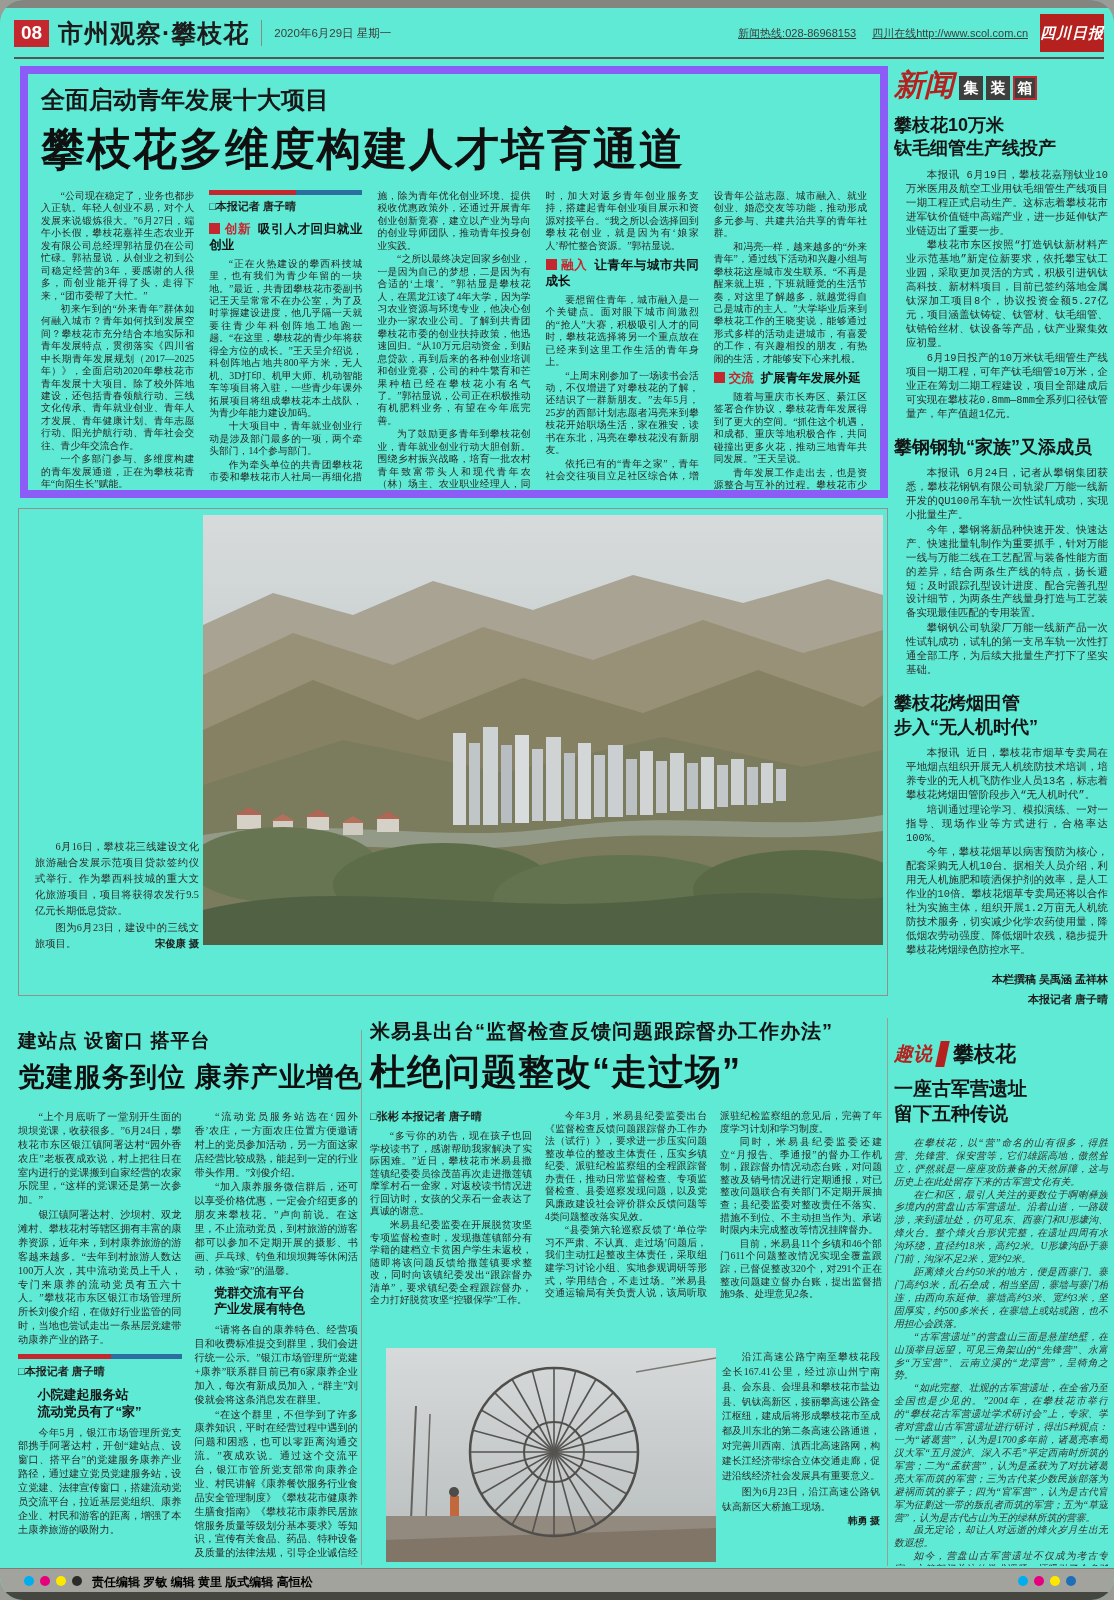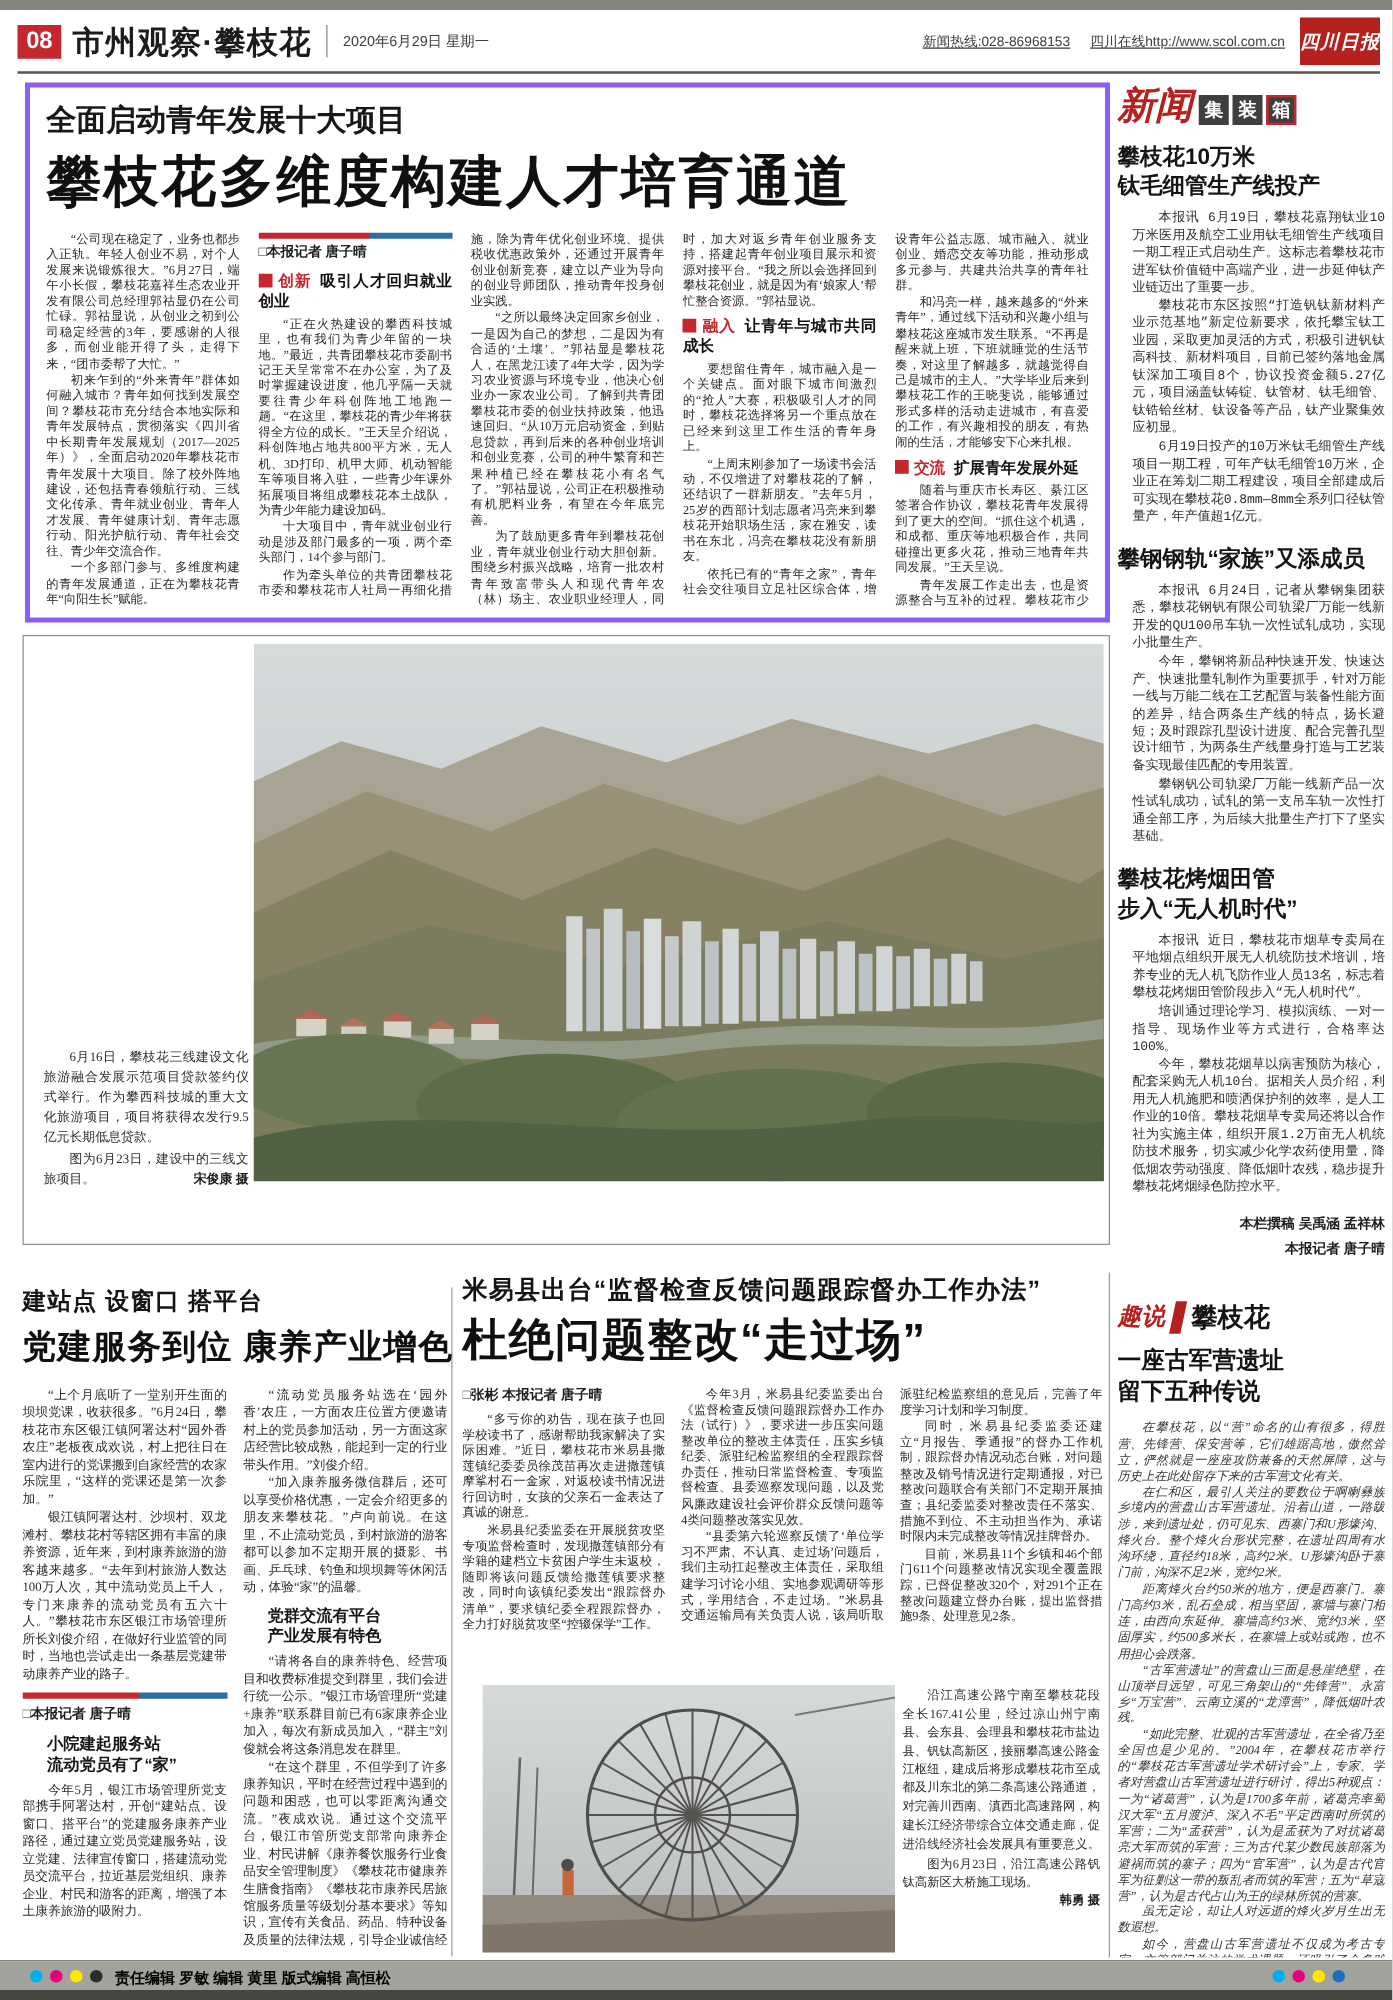--- a/index.html
+++ b/index.html
@@ -1,31 +1,31 @@
 <!DOCTYPE html>
 <html><head>
 <meta charset="utf-8">
 <style>
   html,body{margin:0;padding:0;}
   body{background:#9b9c96;font-family:"Liberation Sans",sans-serif;}
-  #page{position:relative;width:1114px;height:1600px;margin:0 auto;background:#ffffff;overflow:hidden;}
+  #page{position:relative;width:1114px;height:1600px;margin:0 auto;background:#5eead4;overflow:hidden;border-radius:23px;}
   .abs{position:absolute;}
   
   #topstrip{left:0;top:0;width:1114px;height:8px;background:#84857f;}
   #masthead{left:14px;top:13px;width:1090px;height:40px;display:flex;align-items:center;}
   .pagenum{width:35px;height:27px;background:#c4272e;color:#fff;font-size:19px;font-weight:800;display:flex;align-items:center;justify-content:center;}
   .section-title{font-size:25px;font-weight:900;color:#1c1c1c;margin-left:9px;letter-spacing:1px;}
   .hd-sep{width:1px;height:26px;background:#8a8a86;margin:0 12px;}
   .hd-date{font-size:11.5px;color:#3d3d3b;}
   .hd-spacer{flex:1;}
   .hd-contact{font-size:11px;color:#3d3d3b;display:flex;gap:16px;margin-right:12px;text-decoration:underline;}
   .paper-logo{width:64px;height:38px;background:#b5211f;color:#fff;display:flex;align-items:center;justify-content:center;font-family:"Liberation Serif",serif;font-style:italic;font-weight:700;font-size:15px;letter-spacing:1px;}
   #mast-rule{left:14px;top:57px;width:1090px;height:2px;background:#55564f;}
   
-  #lead-box{left:20px;top:66px;width:868px;height:432px;border:4px solid #8b5cf6;box-sizing:border-box;padding:6px 13px;}
+  #lead-box{left:20px;top:66px;width:868px;height:432px;border:8px solid #8b5cf6;box-sizing:border-box;padding:6px 13px;}
   .lead-kicker{font-size:24px;font-weight:800;color:#181818;margin-top:4px;}
   .lead-title{font-size:44px;font-weight:900;color:#101010;letter-spacing:2px;margin-top:4px;white-space:nowrap;}
   .lead-cols{margin-top:11px;height:302px;column-count:5;column-gap:15px;overflow:hidden;
     font-family:"Liberation Serif",serif;font-size:9.8px;line-height:1.27;color:#282826;text-align:justify;}
   .p{margin:0 0 1px 0;text-indent:2em;}
   .sig-bar{height:5px;background:linear-gradient(to right,#c4272e 0 57%,#2a6f9e 57% 100%);margin:7px 0 5px 0;}
   .byline{font-family:"Liberation Sans",sans-serif;font-weight:700;font-size:11px;color:#1d1d1b;}
   .byline-block{break-inside:avoid;margin-bottom:8px;}
   .sec-head{break-inside:avoid;font-family:"Liberation Sans",sans-serif;font-size:12.5px;font-weight:800;color:#111;margin:6px 0 4px 0;text-indent:0;}
   .sec-sq{display:inline-block;width:11px;height:11px;background:#c4272e;margin-right:4px;vertical-align:-1px;}
@@ -304,21 +304,21 @@
 
     <div class="qs-logo">
       <span class="qs-script">趣说</span>
       <span class="qs-bar"></span>
       <span class="qs-rest">攀枝花</span>
     </div>
     <div class="qs-title"><span>一座古军营遗址</span><br><span>留下五种传说</span></div>
     <p class="qs-p">在攀枝花，以“营”命名的山有很多，得胜营、先锋营、保安营等，它们雄踞高地，傲然耸立，俨然就是一座座攻防兼备的天然屏障，这与历史上在此处留存下来的古军营文化有关。</p>
     <p class="qs-p">在仁和区，最引人关注的要数位于啊喇彝族乡境内的营盘山古军营遗址。沿着山道，一路跋涉，来到遗址处，仍可见东、西寨门和U形壕沟、烽火台。整个烽火台形状完整，在遗址四周有水沟环绕，直径约18米，高约2米。U形壕沟卧于寨门前，沟深不足2米，宽约2米。</p>
     <p class="qs-p">距离烽火台约50米的地方，便是西寨门。寨门高约3米，乱石垒成，相当坚固，寨墙与寨门相连，由西向东延伸。寨墙高约3米、宽约3米，坚固厚实，约500多米长，在寨墙上或站或跑，也不用担心会跌落。</p>
-    <p class="qs-p">“古军营遗址”的营盘山三面是悬崖绝壁，在山顶举目远望，可见三角架山的“先锋营”、永富乡“万宝营”、云南立溪的“龙潭营”，降低烟叶农残。</p>
+    <p class="qs-p">“古军营遗址”的营盘山三面是悬崖绝壁，在山顶举目远望，可见三角架山的“先锋营”、永富乡“万宝营”、云南立溪的“龙潭营”，呈犄角之势。</p>
     <p class="qs-p">“如此完整、壮观的古军营遗址，在全省乃至全国也是少见的。”2004年，在攀枝花市举行的“攀枝花古军营遗址学术研讨会”上，专家、学者对营盘山古军营遗址进行研讨，得出5种观点：一为“诸葛营”，认为是1700多年前，诸葛亮率蜀汉大军“五月渡泸、深入不毛”平定西南时所筑的军营；二为“孟获营”，认为是孟获为了对抗诸葛亮大军而筑的军营；三为古代某少数民族部落为避祸而筑的寨子；四为“官军营”，认为是古代官军为征剿这一带的叛乱者而筑的军营；五为“草寇营”，认为是古代占山为王的绿林所筑的营寨。</p>
     <p class="qs-p">虽无定论，却让人对远逝的烽火岁月生出无数遐想。</p>
     <p class="qs-p">如今，营盘山古军营遗址不仅成为考古专家、文管部门关注的学术课题，还吸引了众多驴友探访露营。</p>
     <div class="qs-credit">本报记者 唐子晴 整理</div>
   </div>
 
   <div class="abs" id="footer-rule"></div>
   <div class="abs" id="footer-band"></div>
   <div class="abs dots" id="dots-left">
     <span class="dot" style="background:#00aeef"></span>

